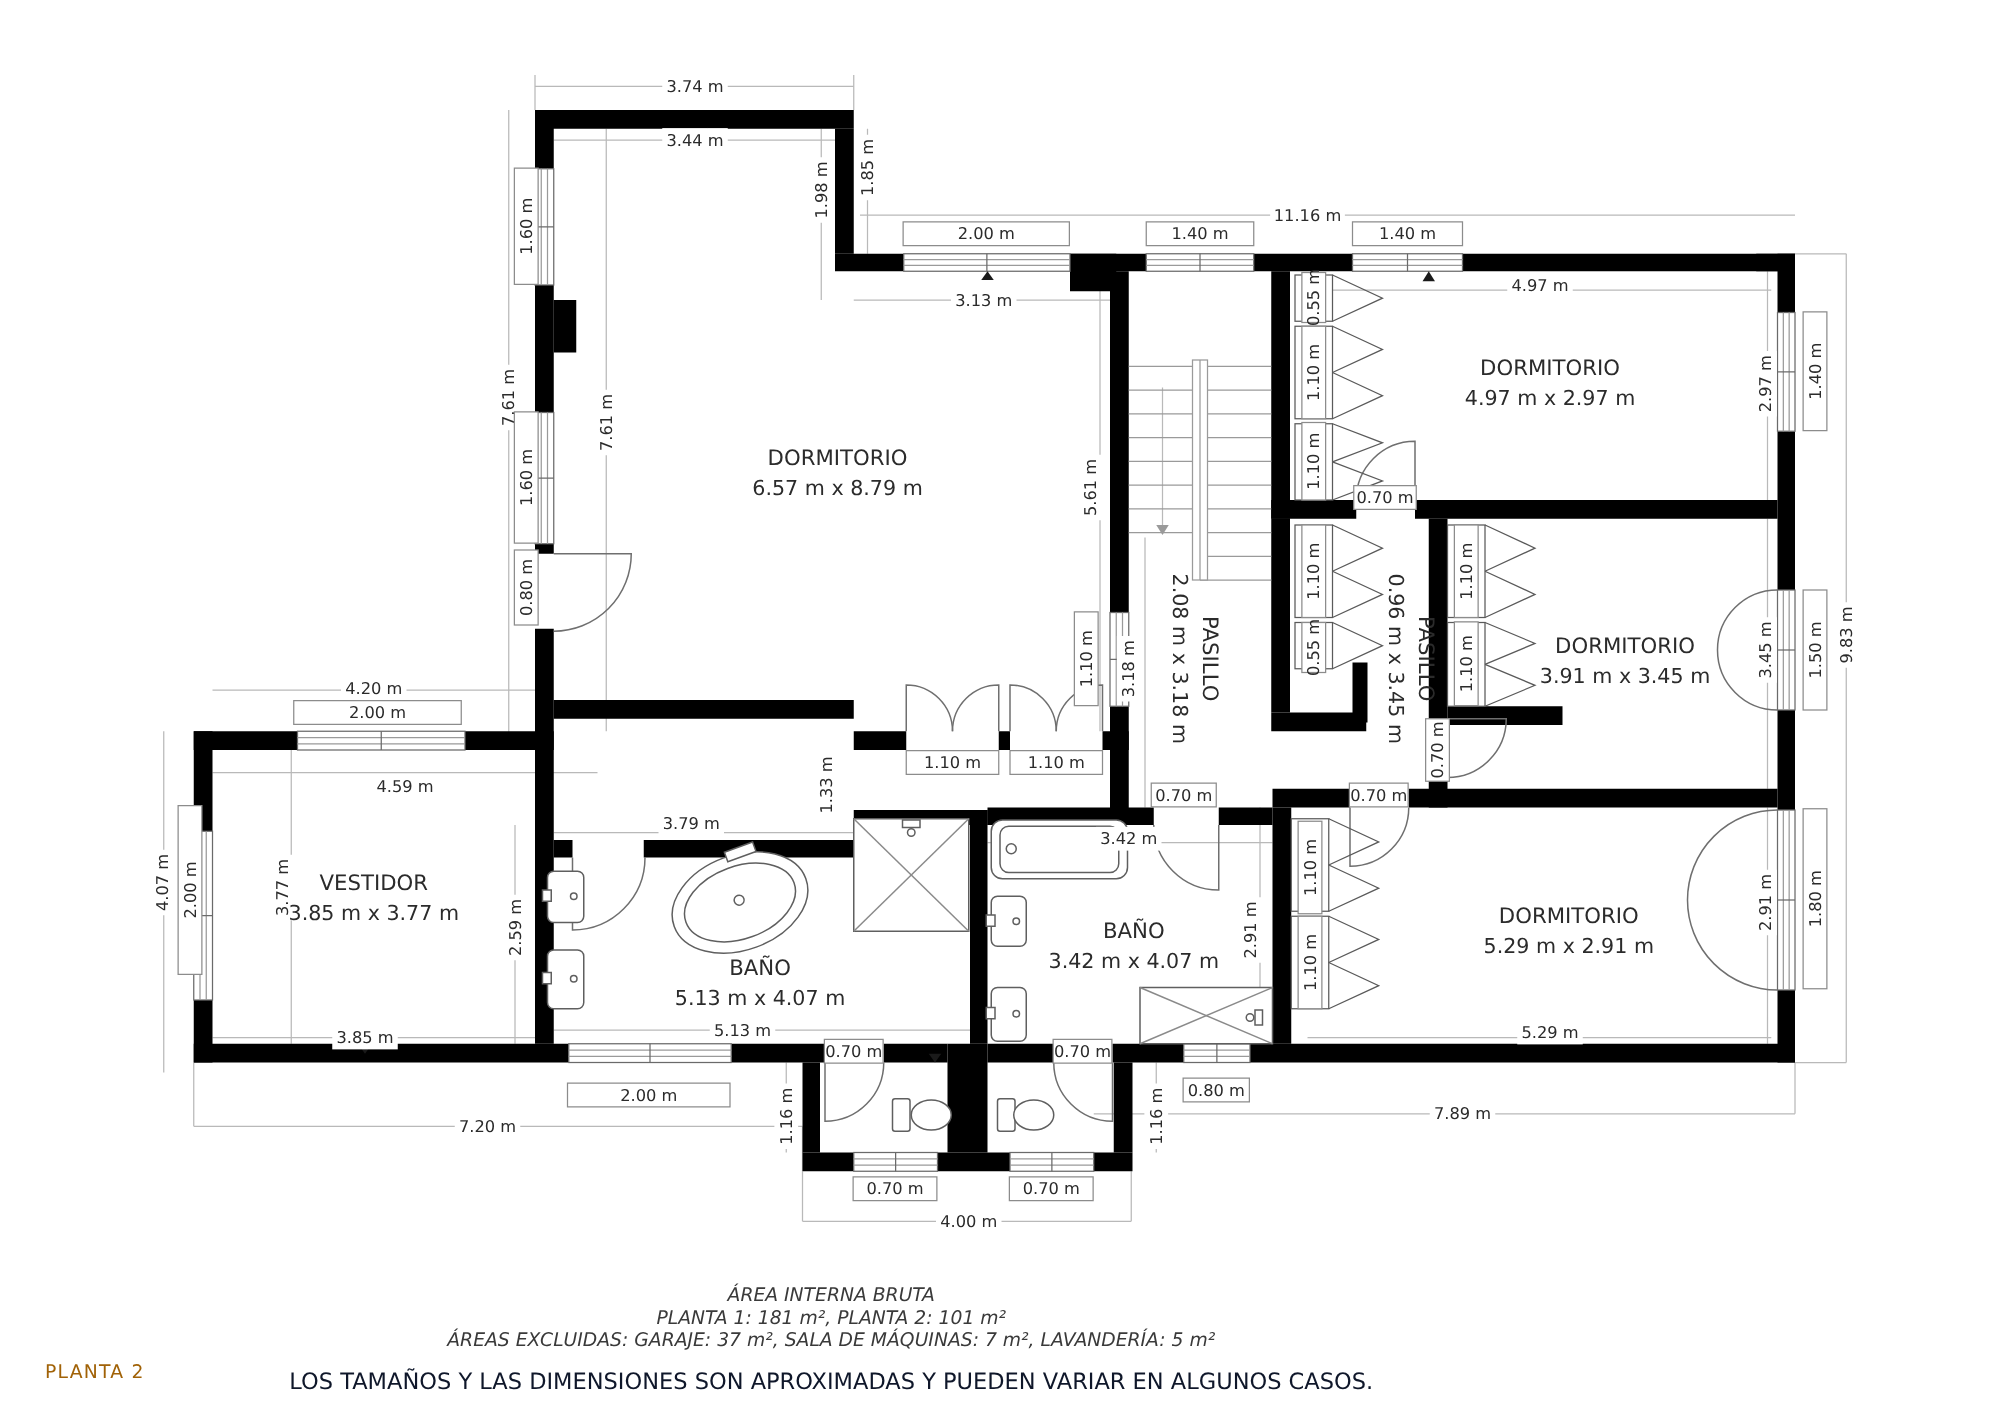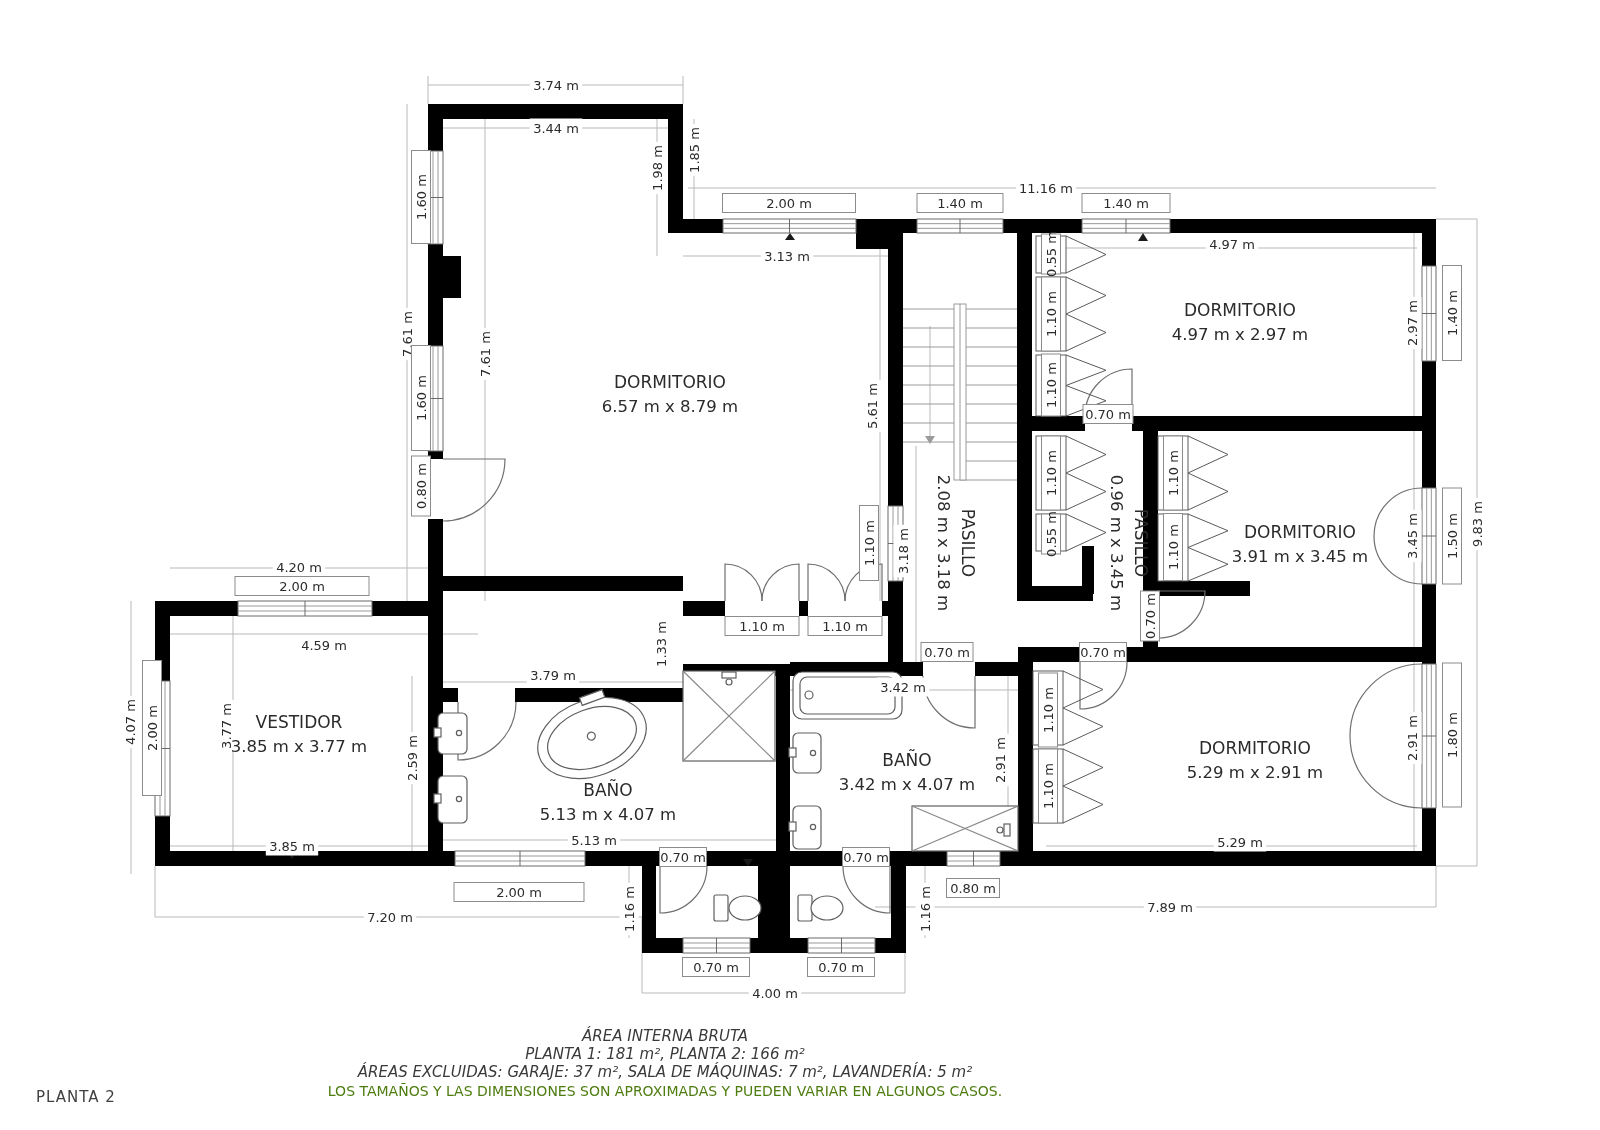--- a/index.html
+++ b/index.html
@@ -1,25 +1,25 @@
 <!DOCTYPE html>
 <html><head>
 <meta charset="utf-8">
 <style>
   html,body{margin:0;padding:0;background:#ffffff;}
   body{width:1600px;height:1130px;position:relative;font-family:"DejaVu Sans",sans-serif;overflow:hidden;}
-  #plan-wrap{position:absolute;left:0;top:16px;width:1300px;height:1010px;}
+  #plan-wrap{position:absolute;left:0;top:0;width:1300px;height:1010px;}
   svg text{font-family:"DejaVu Sans",sans-serif;}
   .dim-text{font-size:13px;fill:#2b2b2b;}
   .room-name{font-size:17px;fill:#2b2b2b;}
   .room-dims{font-size:16.5px;fill:#2b2b2b;}
   .footer{position:absolute;top:1028px;left:0;width:1330px;text-align:center;color:#3a3a3a;font-size:15px;line-height:17px;}
   .footer .f-line{margin:0 0 1px 0;font-style:italic;}
-  .footer .f-disclaimer{color:#4d7c0f;font-size:14px;margin-top:2px;}
-  .plan-label{position:absolute;left:36px;top:1088px;color:#404040;font-size:15px;letter-spacing:1px;text-align:center;}
+  .footer .f-disclaimer{color:#0f172a;font-size:18px;margin-top:16px;}
+  .plan-label{position:absolute;left:36px;top:1088px;color:#a16207;font-size:15px;letter-spacing:1px;text-align:center;}
 </style>
 </head>
 <body>
 
 <div id="plan-wrap">
 <svg id="plan-svg" width="1600" height="1010" viewBox="0 0 1600 1010">
 
   <g id="dimlines-layer" stroke="#b9b9b9" stroke-width="1" fill="none">
         <line x1="428" y1="69" x2="683" y2="69"></line>
         <line x1="428" y1="60" x2="428" y2="88"></line>
@@ -662,18 +662,18 @@
         <g transform="translate(907,750)">
           <text x="0" y="0" text-anchor="middle" class="room-name">BAÑO</text>
           <text x="0" y="24" text-anchor="middle" class="room-dims">3.42 m x 4.07 m</text>
         </g>
       </g>
 </svg>
 </div>
 
 <div class="footer">
   <div class="f-line">ÁREA INTERNA BRUTA</div>
-  <div class="f-line">PLANTA 1: 181 m², PLANTA 2: 166 m²</div>
+  <div class="f-line">PLANTA 1: 181 m², PLANTA 2: 101 m²</div>
   <div class="f-line">ÁREAS EXCLUIDAS: GARAJE: 37 m², SALA DE MÁQUINAS: 7 m², LAVANDERÍA: 5 m²</div>
   <div class="f-disclaimer">LOS TAMAÑOS Y LAS DIMENSIONES SON APROXIMADAS Y PUEDEN VARIAR EN ALGUNOS CASOS.</div>
 </div>
 
 <div class="plan-label">PLANTA 2</div>
 
 </body></html>

